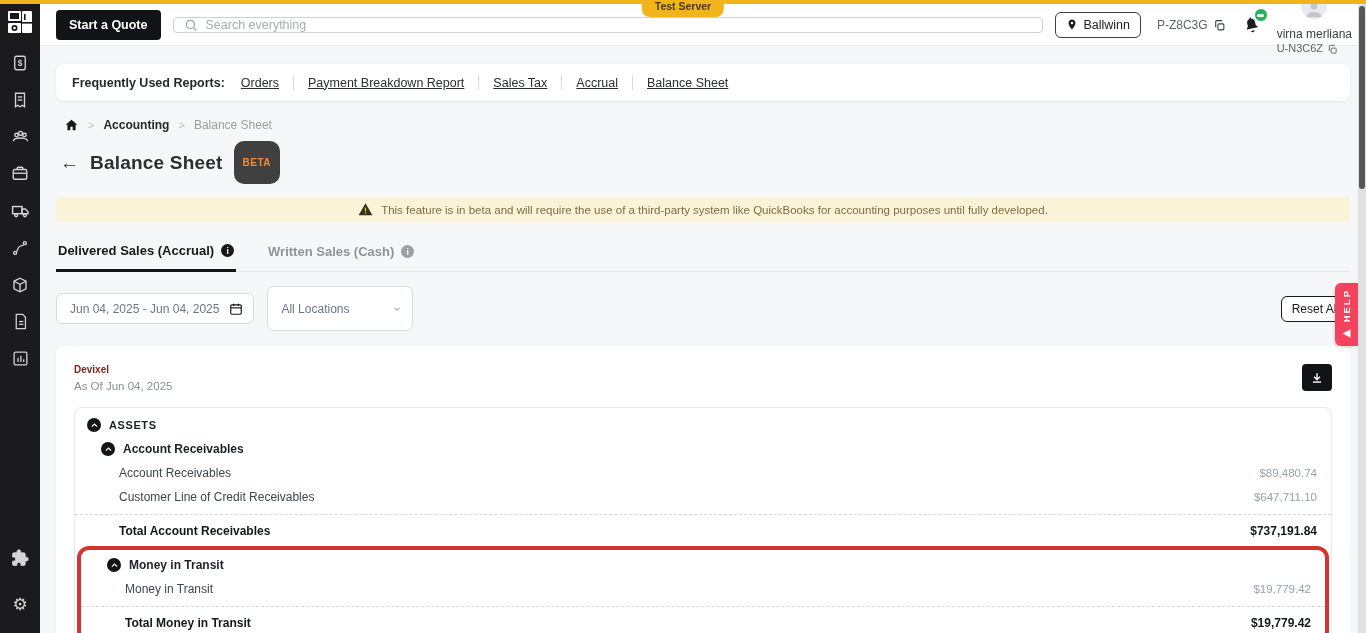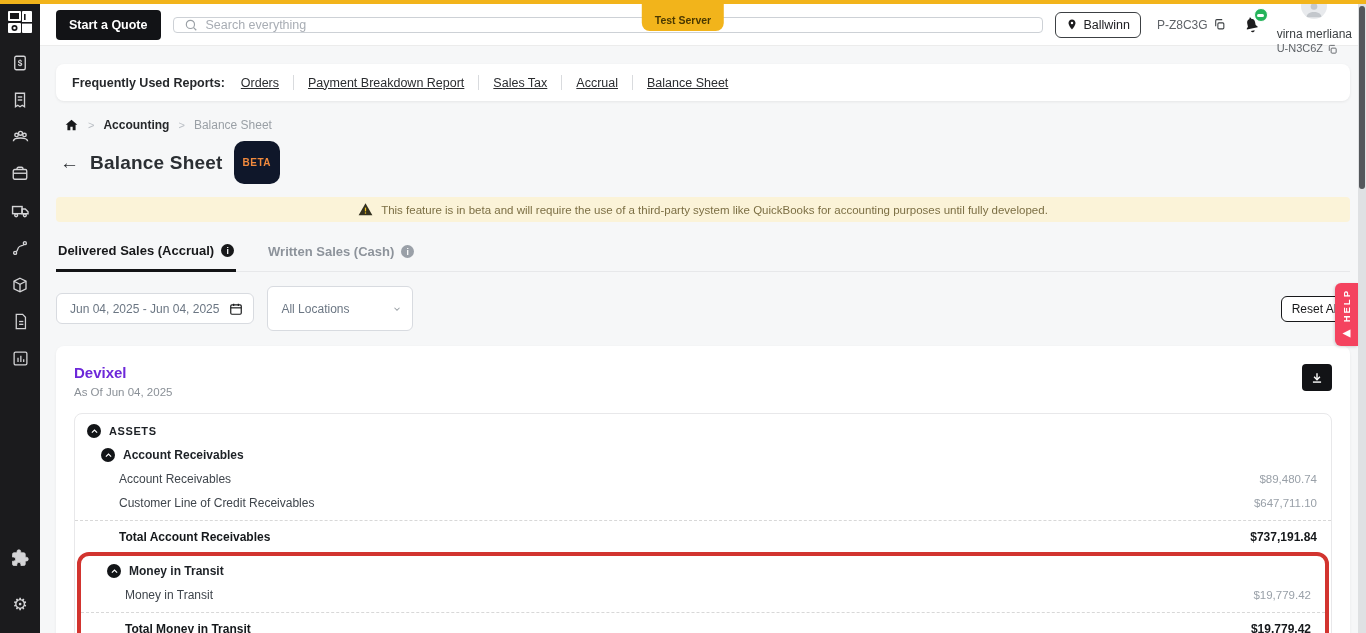--- a/index.html
+++ b/index.html
@@ -2,21 +2,21 @@
 <html><head>
 <meta charset="utf-8">
 <style>
   * { margin:0; padding:0; box-sizing:border-box; }
   html,body { width:1366px; height:633px; overflow:hidden; }
   body { font-family:"Liberation Sans", sans-serif; background:#f6f7f8; position:relative; color:#1d2126; }
 
   
   .top-strip { position:absolute; top:0; left:0; right:0; height:4px; background:#F2B41B; z-index:60; }
   .test-server { position:absolute; top:0; left:50%; transform:translateX(-50%); background:#F2B41B; color:#4a3800;
-    font-size:10.5px; font-weight:700; padding:14px 13px 5px; border-radius:0 0 8px 8px; z-index:61; }
+    font-size:10.5px; font-weight:700; padding:0 13px 5px; border-radius:0 0 8px 8px; z-index:61; }
 
   .app { display:flex; width:1366px; height:633px; }
 
   
   .sidebar { width:40px; background:#1b1b1d; display:flex; flex-direction:column; align-items:center; flex-shrink:0; z-index:5; }
   .logo { width:40px; height:44px; display:flex; align-items:center; justify-content:center; cursor:pointer; }
   .nav-ico { width:40px; height:37px; display:flex; align-items:center; justify-content:center; color:#d4d4d6; cursor:pointer; }
   .nav-ico:first-of-type { margin-top:4px; }
   .nav-ico svg { stroke:#d4d4d6; }
   .push { margin-top:auto; }
@@ -27,21 +27,21 @@
   .main { flex:1; display:flex; flex-direction:column; min-width:0; }
 
   
   .topbar { height:46px; background:#fff; border-bottom:1px solid #ececec; display:flex; align-items:center; padding:4px 14px 0 16px; gap:12px; }
   .btn-quote { background:#121316; color:#fff; border:none; border-radius:4px; font-size:12.5px; font-weight:700; padding:8px 13px; cursor:pointer; white-space:nowrap; font-family:inherit; }
   .search { flex:1; height:16px; border:1px solid #cdd1d6; border-radius:4px; background:#fff; display:flex; align-items:center; padding:0 10px; gap:8px; max-width:905px; }
   .search input { border:none; outline:none; flex:1; font-size:12.5px; color:#444; font-family:inherit; }
   .search input::placeholder { color:#a8adb4; }
   .right-cluster { display:flex; align-items:center; gap:16px; margin-left:auto; }
   .loc-btn { display:flex; align-items:center; gap:5px; border:1px solid #3c4043; border-radius:6px; background:#fff; padding:5px 10px; font-size:12.5px; font-weight:500; color:#202124; cursor:pointer; font-family:inherit; }
-  .store-code { display:flex; align-items:flex-start; gap:5px; font-size:12px; color:#5f6368; }
+  .store-code { display:flex; align-items:flex-end; gap:5px; font-size:12px; color:#5f6368; }
   .copy-ico { cursor:pointer; display:inline-flex; }
   .bell-wrap { position:relative; cursor:pointer; display:flex; }
   .bell-badge { position:absolute; top:-7px; right:-7px; width:14px; height:14px; border-radius:50%; background:#24b35a; border:1.5px solid #fff; display:flex; align-items:center; justify-content:center; }
   .bell-badge i { display:block; width:7px; height:3px; background:#fff; border-radius:2px; }
   .user-wrap { display:flex; align-items:center; gap:8px; cursor:pointer;flex-direction:column; }
   .avatar { width:26px; height:26px; border-radius:50%; background:#e8eaed; display:flex; align-items:flex-end; justify-content:center; overflow:hidden; }
   .user-meta { line-height:1.25; }
   .user-name { font-size:12px; color:#3c4043; }
   .user-code { font-size:11px; color:#5f6368; display:flex; align-items:center; gap:4px; }
 
@@ -54,21 +54,21 @@
   .sep { width:1px; height:15px; background:#d9dbde; margin:0 14px; }
 
   
   .breadcrumb { margin:17px 0 0 8px; display:flex; align-items:center; gap:9px; font-size:12px; }
   .crumb-sep { color:#b9bec4; font-size:11px; }
   .crumb-strong { font-weight:700; color:#26282b; cursor:pointer; }
   .crumb-dim { color:#9aa0a6; }
   .title-row { margin:9px 0 0 4px; display:flex; align-items:center; gap:11px; }
   .back-arrow { font-size:19px; color:#2b2f33; cursor:pointer; line-height:1; }
   .page-title { font-size:19px; font-weight:700; color:#2b2f33; letter-spacing:.2px; }
-  .beta-pill { background:#0f172a; color:#F18A3D; font-size:10px; font-weight:700; padding:16px 9px; border-radius:10px; letter-spacing:.5px; }
+  .beta-pill { background:#404040; color:#F18A3D; font-size:10px; font-weight:700; padding:16px 9px; border-radius:10px; letter-spacing:.5px; }
 
   
   .banner { margin-top:13px; background:#FBF3D8; border-radius:4px; height:25px; display:flex; align-items:center; justify-content:center; gap:8px; font-size:11.5px; color:#7c6f44; }
 
   
   .tabs { margin-top:15px; display:flex; gap:30px; border-bottom:1px solid #e7e8ea; }
   .tab { display:flex; align-items:center; gap:7px; font-size:13px; padding:6px 2px 11px; cursor:pointer; }
   .tab.active { font-weight:700; color:#17181a; border-bottom:3px solid #131416; margin-bottom:-1px; }
   .tab.inactive { color:#8d939b; font-weight:600; }
   .info-dot { width:13px; height:13px; border-radius:50%; background:#17181a; color:#fff; font-size:8.5px; font-weight:700; display:inline-flex; align-items:center; justify-content:center; font-style:normal; }
@@ -76,21 +76,21 @@
 
   
   .filters { margin-top:14px; display:flex; align-items:center; gap:13px; }
   .date-input { border:1px solid #d8dbe0; border-radius:6px; background:#fff; height:31px; display:flex; align-items:center; gap:10px; padding:0 10px 0 13px; font-size:12px; color:#6b7683; cursor:pointer; }
   .select { border:1px solid #d8dbe0; border-radius:6px; background:#fff; height:45px; width:146px; display:flex; align-items:center; justify-content:space-between; padding:0 10px 0 13px; font-size:12px; color:#6b7683; cursor:pointer; }
   .btn-reset { margin-left:auto; background:#fff; border:1.5px solid #17181a; border-radius:6px; font-size:12px; color:#17181a; padding:5px 10px; cursor:pointer; font-family:inherit; }
 
   
   .card { margin-top:15px; background:#fff; border-radius:8px; box-shadow:0 1px 3px rgba(0,0,0,.06); padding:18px; min-height:400px; }
   .card-head { display:flex; align-items:flex-start; justify-content:space-between; }
-  .company { font-size:15px; font-weight:700; color:#6d28d9; }
+  .company { font-size:10px; font-weight:700; color:#7f1d1d; }
   .as-of { font-size:11.5px; color:#8a9097; margin-top:5px; }
   .btn-download { background:#121316; border:none; border-radius:4px; width:30px; height:27px; display:flex; align-items:center; justify-content:center; cursor:pointer; }
 
   .table-box { margin-top:15px; border:1px solid #e8e8ea; border-radius:8px; padding:5px 0 4px; }
   .row { display:flex; align-items:center; justify-content:space-between; padding:5px 14px; font-size:12px; }
   .row .lbl { display:flex; align-items:center; gap:8px; }
   .sec1 { padding-left:12px; }
   .sec1 .lbl { font-weight:700; font-size:11px; letter-spacing:.6px; color:#1d2126; }
   .sec2 { padding-left:26px; }
   .sec2 .lbl { font-weight:700; color:#1d2126; }

